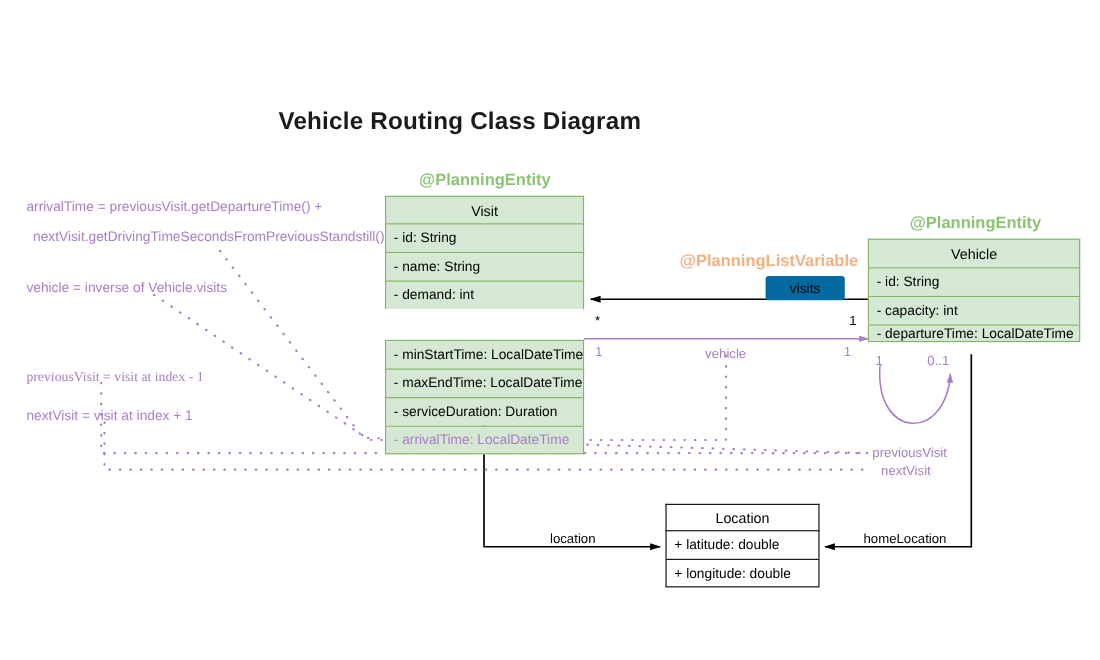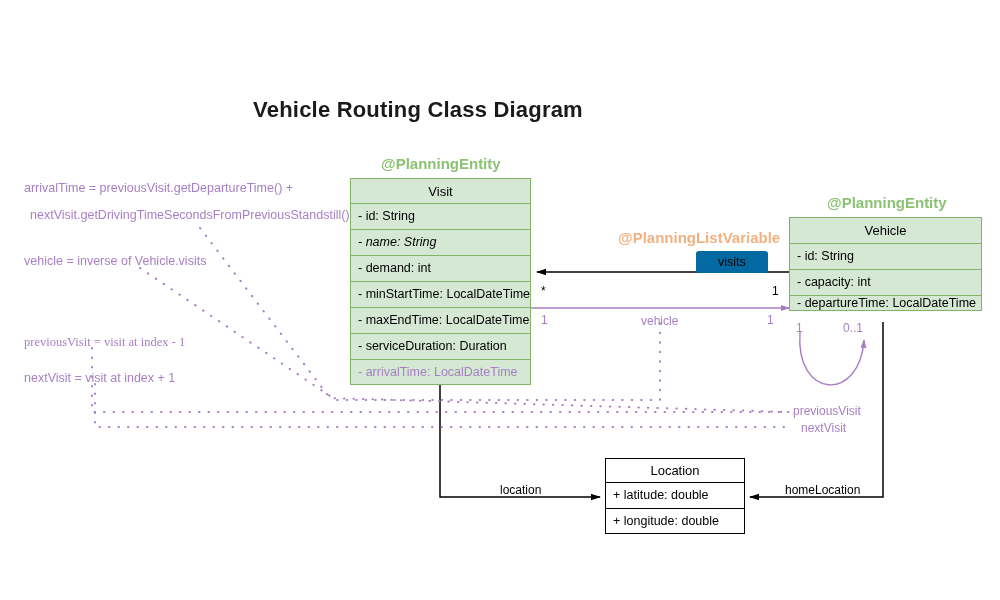--- a/index.html
+++ b/index.html
@@ -168,23 +168,23 @@
   <div class="shadow-note" style="left:30px; top:208px;">nextVisit.getDrivingTimeSecondsFromPreviousStandstill()</div>
   <div class="shadow-note" style="left:24px; top:254px;">vehicle = inverse of Vehicle.visits</div>
   <div class="shadow-note" style="left:24px; top:335px;font-family:Liberation Serif, serif;">previousVisit = visit at index - 1</div>
   <div class="shadow-note" style="left:24px; top:371px;">nextVisit = visit at index + 1</div>
 
   <div class="stereotype green" style="left:381px; top:155px;">@PlanningEntity</div>
 
   <div class="uml-class green" style="left:350px; top:178px; width:181px;">
     <div class="row header" style="height:25px;">Visit</div>
     <div class="row" style="height:26px;">- id: String</div>
-    <div class="row" style="height:26px;font-style:italic;">- name: String</div>
+    <div class="row" style="height:26px;">- name: String</div>
     <div class="row" style="height:26px;">- demand: int</div>
-    <div class="row" style="height:26px;">- minStartTime: LocalDateTime</div>
+    <div class="row" style="height:26px;margin-top:28px;">- minStartTime: LocalDateTime</div>
     <div class="row" style="height:26px;">- maxEndTime: LocalDateTime</div>
     <div class="row" style="height:26px;">- serviceDuration: Duration</div>
     <div class="row shadow" style="height:26px;">- arrivalTime: LocalDateTime</div>
   </div>
 
   <div class="stereotype green" style="left:827px; top:194px;">@PlanningEntity</div>
 
   <div class="uml-class green" style="left:789px; top:217px; width:193px;">
     <div class="row header" style="height:26px;">Vehicle</div>
     <div class="row" style="height:26px;">- id: String</div>

